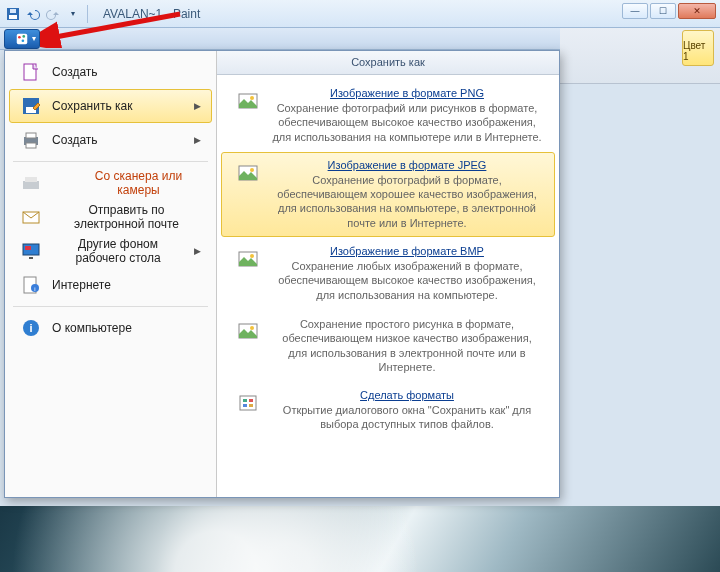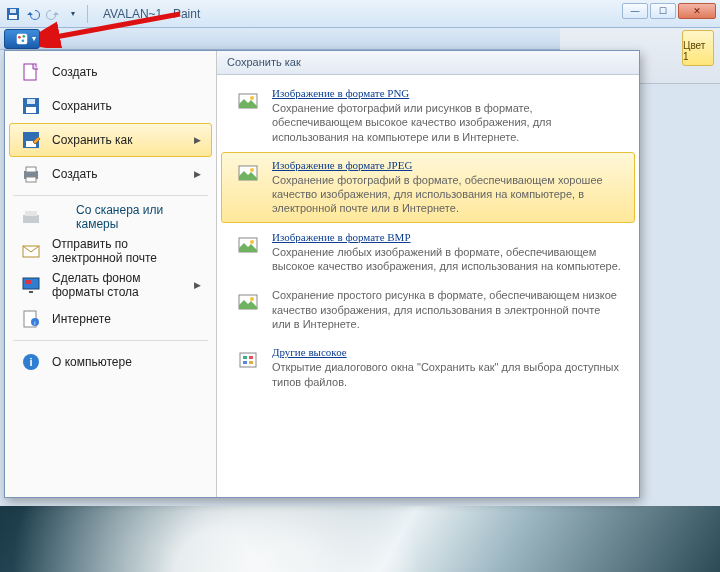--- a/index.html
+++ b/index.html
@@ -14,37 +14,37 @@
   .win-ctrl { width: 26px; height: 16px; border: 1px solid #9db8d6; border-radius: 2px; background: linear-gradient(#f7fbff,#d9eafc); display:flex; align-items:center; justify-content:center; font-size:9px; color:#2a4d73;}
   .close-ctrl { width: 38px; background: linear-gradient(#f3b5a8,#e07a5b); color:#6a1c0a; border-color:#b85a3e;}
 
   .app-button-row { height: 22px; background: linear-gradient(#dde9f7,#c7d9ee); border-bottom:1px solid #9db8d6; display:flex; align-items:center; padding-left:4px;}
   .app-button { width: 36px; height:20px; background: linear-gradient(#3e8edb,#1b5eb0); border-radius:3px; border:1px solid #154d92; display:flex; align-items:center; justify-content:center; position:relative; }
   .app-button svg { width:14px; height:14px; }
   .app-button .drop { position:absolute; right:3px; }
 
   .arrow-annot { position:absolute; top:8px; left:40px; z-index:50; pointer-events:none; }
 
-  .dropdown { position:absolute; left:4px; top:50px; width:636px; height:448px; background:#fff; border:1px solid #7a95b7; box-shadow:2px 4px 10px rgba(0,0,0,.3); display:flex; z-index:20;}
+  .dropdown { position:absolute; left:4px; top:50px; width:556px; height:448px; background:#fff; border:1px solid #7a95b7; box-shadow:2px 4px 10px rgba(0,0,0,.3); display:flex; z-index:20;text-align:center;}
   .dd-left { width:212px; background:#fafafa; border-right:1px solid #c9c9c9; padding:4px 0; display:flex; flex-direction:column; }
   .dd-right { flex:1; display:flex; flex-direction:column; }
   .dd-right-hdr { height:24px; background:linear-gradient(#f4f7fb,#e3eaf3); border-bottom:1px solid #c0cad6; font-size:11px; color:#3a5270; padding:5px 10px; }
   .dd-right-body { flex:1; background:#fff; padding:4px 0; overflow:auto; }
 
   .left-item { display:flex; align-items:center; gap:10px; height:34px; padding:0 10px; font-size:12px; color:#222; border:1px solid transparent; margin:0 4px; cursor:default; }
   .left-item .ico { width:22px; height:22px; display:flex; align-items:center; justify-content:center; flex-shrink:0; }
-  .left-item.disabled { color:#0c4a6e;gap:34px; }
+  .left-item.disabled { color:#c2410c;gap:34px; }
   .left-item.highlight { background:linear-gradient(#fff7d7,#ffe89a); border:1px solid #e6c13a; border-radius:3px; }
   .left-item .arrow { margin-left:auto; font-size:9px; color:#555; }
   .left-sep { height:1px; background:#dcdcdc; margin:4px 8px; }
 
   .opt { display:flex; gap:10px; padding:6px 12px; border:1px solid transparent; margin:1px 4px; border-radius:3px; cursor:default;}
   .opt .ico { width:28px; height:28px; flex-shrink:0; display:flex; align-items:center; justify-content:center; }
   .opt .txt { font-size:11px; }
-  .opt .ttl { color:#0b3e91; text-decoration:underline; margin-bottom:2px;font-family:Liberation Serif, serif; }
+  .opt .ttl { color:#0b3e91; text-decoration:underline; margin-bottom:2px; }
   .opt .desc { color:#646464; line-height:1.3; }
   .opt.highlight { background:linear-gradient(#fff7d7,#ffe89a); border:1px solid #e6c13a; }
 
   .wallpaper { position:absolute; left:0; top:506px; width:720px; height:66px; background:linear-gradient(120deg,#1a3846 0%,#3a6574 25%,#eaf2f5 55%,#9fb9c4 70%,#2b4a55 100%); }
   .wallpaper::before { content:""; position:absolute; inset:0; background: radial-gradient(circle at 30% 100%, rgba(255,255,255,.85) 0 8%, transparent 40%), radial-gradient(circle at 40% 90%, rgba(255,255,255,.6) 0 5%, transparent 30%); }
 
   .ribbon-peek { position:absolute; top:28px; left:560px; width:160px; height:56px; background:linear-gradient(#e9eef5,#dde5ee); border-bottom:1px solid #b7c2d0; z-index:1;}
   .ribbon-chip { position:absolute; right:6px; top:30px; width:32px; height:36px; background:linear-gradient(#fff6c8,#ffe57a); border:1px solid #d9b94b; border-radius:3px; font-size:10px; display:flex; align-items:flex-end; justify-content:center; padding-bottom:3px; color:#5a4300; z-index:2;margin-left:16px;}
 </style>
 </head>
@@ -112,30 +112,20 @@
   <div class="dd-left" id="leftcol">
       <div class="left-item">
         <span class="ico">
           <svg width="20" height="20" viewBox="0 0 20 20">
             <rect x="3" y="2" width="12" height="16" fill="#fff" stroke="#93a"></rect>
             <path d="M12 2v5h5" fill="#e7d5f2" stroke="#93a"></path>
           </svg>
         </span>
         <span>Создать</span>
       </div>
-      <div class="left-item">
-        <span class="ico">
-          <svg width="20" height="20" viewBox="0 0 20 20">
-            <rect x="2" y="2" width="16" height="16" fill="#2f6db5"></rect>
-            <rect x="5" y="11" width="10" height="6" fill="#fff"></rect>
-            <rect x="6" y="3" width="8" height="5" fill="#d8e8fb"></rect>
-          </svg>
-        </span>
-        <span>Сохранить</span>
-      </div>
       <div class="left-item highlight">
         <span class="ico">
           <svg width="20" height="20" viewBox="0 0 20 20">
             <rect x="2" y="2" width="16" height="16" fill="#2f6db5"></rect>
             <rect x="5" y="11" width="10" height="6" fill="#fff"></rect>
             <path d="M14 14l5-5-2-2-5 5z" fill="#f4a437" stroke="#b26e12"></path>
           </svg>
         </span>
         <span>Сохранить как</span>
         <span class="arrow">▶</span>
@@ -171,21 +161,21 @@
         <span>Отправить по электронной почте</span>
       </div>
       <div class="left-item">
         <span class="ico">
           <svg width="20" height="20" viewBox="0 0 20 20">
             <rect x="2" y="3" width="16" height="11" fill="#2f7ed1" stroke="#21456f"></rect>
             <rect x="4" y="5" width="6" height="4" fill="#d34"></rect>
             <rect x="8" y="16" width="4" height="2" fill="#555"></rect>
           </svg>
         </span>
-        <span>Сделать фоном форматы стола</span>
+        <span>Другие фоном рабочего стола</span>
         <span class="arrow">▶</span>
       </div>
       <div class="left-item">
         <span class="ico">
           <svg width="20" height="20" viewBox="0 0 20 20">
             <rect x="3" y="2" width="12" height="16" fill="#fff" stroke="#888"></rect>
             <circle cx="14" cy="13" r="4" fill="#3a7edb"></circle>
             <text x="14" y="16" font-size="6" text-anchor="middle" fill="#fff">i</text>
           </svg>
         </span>
@@ -260,21 +250,21 @@
           <span class="ico">
             <svg width="20" height="20" viewBox="0 0 20 20">
               <rect x="2" y="3" width="16" height="14" fill="#fff" stroke="#888"></rect>
               <rect x="5" y="6" width="4" height="3" fill="#4a8"></rect>
               <rect x="11" y="6" width="4" height="3" fill="#d55"></rect>
               <rect x="5" y="11" width="4" height="3" fill="#58d"></rect>
               <rect x="11" y="11" width="4" height="3" fill="#da4"></rect>
             </svg>
           </span>
           <span class="txt">
-            <div class="ttl">Другие высокое</div>
+            <div class="ttl">Сделать форматы</div>
             <div class="desc">Открытие диалогового окна "Сохранить как" для выбора доступных типов файлов.</div>
           </span>
         </div>
       </div>
   </div>
 </div>
 
 <div class="wallpaper"></div>
 
 </body></html>

